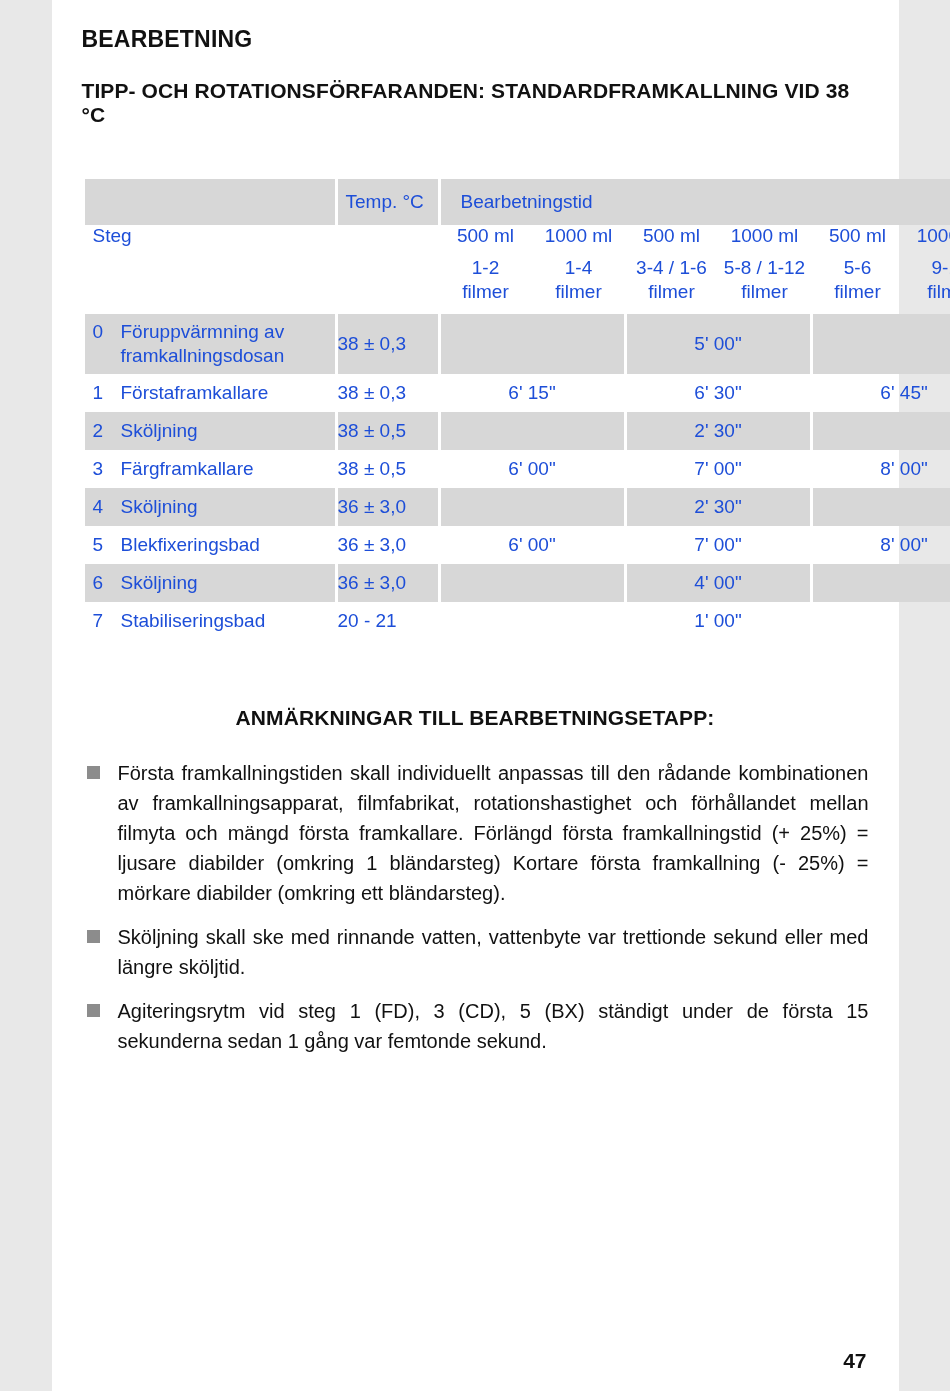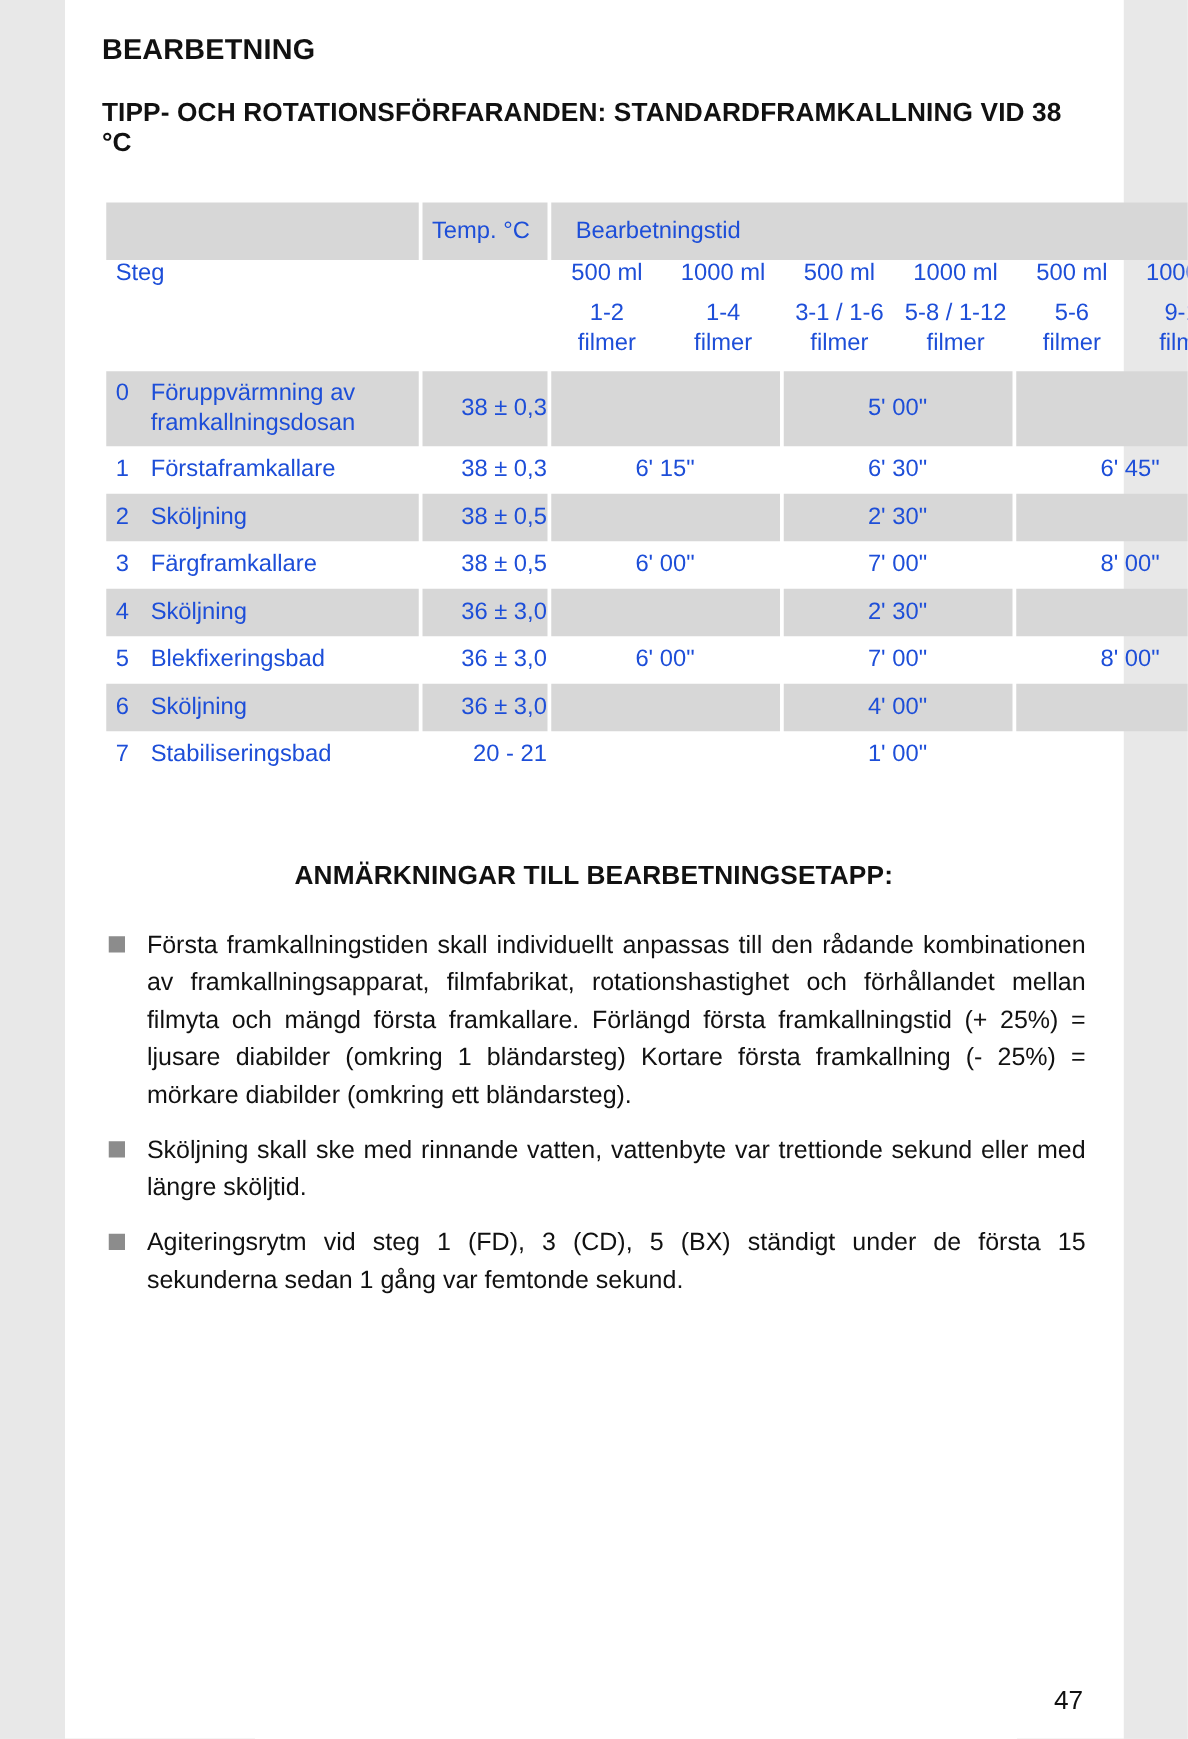--- a/index.html
+++ b/index.html
@@ -16,21 +16,21 @@
   }
   h1.title {
     font-size: 23px;
     font-weight: bold;
     margin-bottom: 26px;
     letter-spacing: 0.2px;
   }
   h2.subtitle {
     font-size: 21px;
     font-weight: bold;
-    margin-bottom: 35px;
+    margin-bottom: 52px;
     letter-spacing: 0.1px;
   }
   table.proc {
     border-collapse: separate;
     border-spacing: 3px 0;
     width: 100%;
     table-layout: fixed;
     font-size: 19px;
     color: #1d4ed8;
   }
@@ -42,21 +42,21 @@
   tr.colheads td { vertical-align: top; padding-top: 0; padding-bottom: 10px; }
   td.stegHead { padding-left: 8px; }
   td.volcell { text-align: center; }
   .films { white-space: pre-line; margin-top: 9px; line-height: 24px; }
   tr.datarow td { height: 38px; }
   tr.shaded td { background: #d7d7d7; }
   td.labelcell { padding: 6px 4px 6px 8px; }
   .labelwrap { display: flex; align-items: flex-start; line-height: 24px; }
   .num { width: 28px; flex: none; }
   .lbl { flex: 1; }
-  td.tempcell { text-align: right; }
+  td.tempcell { text-align: left; }
   td.timecell { text-align: center; }
   section.notes { margin-top: 66px; }
   h3.notes-heading {
     font-size: 21px;
     font-weight: bold;
     margin-bottom: 28px;
     letter-spacing: 0.1px;
     text-align: center;
   }
   .note { display: flex; margin-bottom: 14px; }
@@ -71,21 +71,21 @@
     font-size: 20px;
     line-height: 30px;
     text-align: justify;
     flex: 1;
   }
   .pageno {
     position: absolute;
     right: 32px;
     bottom: 18px;
     font-size: 21px;
-    font-weight: normal;
+    font-weight: bold;
   }
 </style>
 </head>
 <body>
 
 <div class="page">
 
   <h1 class="title">BEARBETNING</h1>
   <h2 class="subtitle">TIPP- OCH ROTATIONSFÖRFARANDEN: STANDARDFRAMKALLNING VID 38 °C</h2>
 
@@ -115,21 +115,21 @@
           <div class="films">1-2
 filmer</div>
         </td>
         <td class="volcell">
           <div class="vol">1000 ml</div>
           <div class="films">1-4
 filmer</div>
         </td>
         <td class="volcell">
           <div class="vol">500 ml</div>
-          <div class="films">3-1 / 1-6
+          <div class="films">3-4 / 1-6
 filmer</div>
         </td>
         <td class="volcell">
           <div class="vol">1000 ml</div>
           <div class="films">5-8 / 1-12
 filmer</div>
         </td>
         <td class="volcell">
           <div class="vol">500 ml</div>
           <div class="films">5-6

